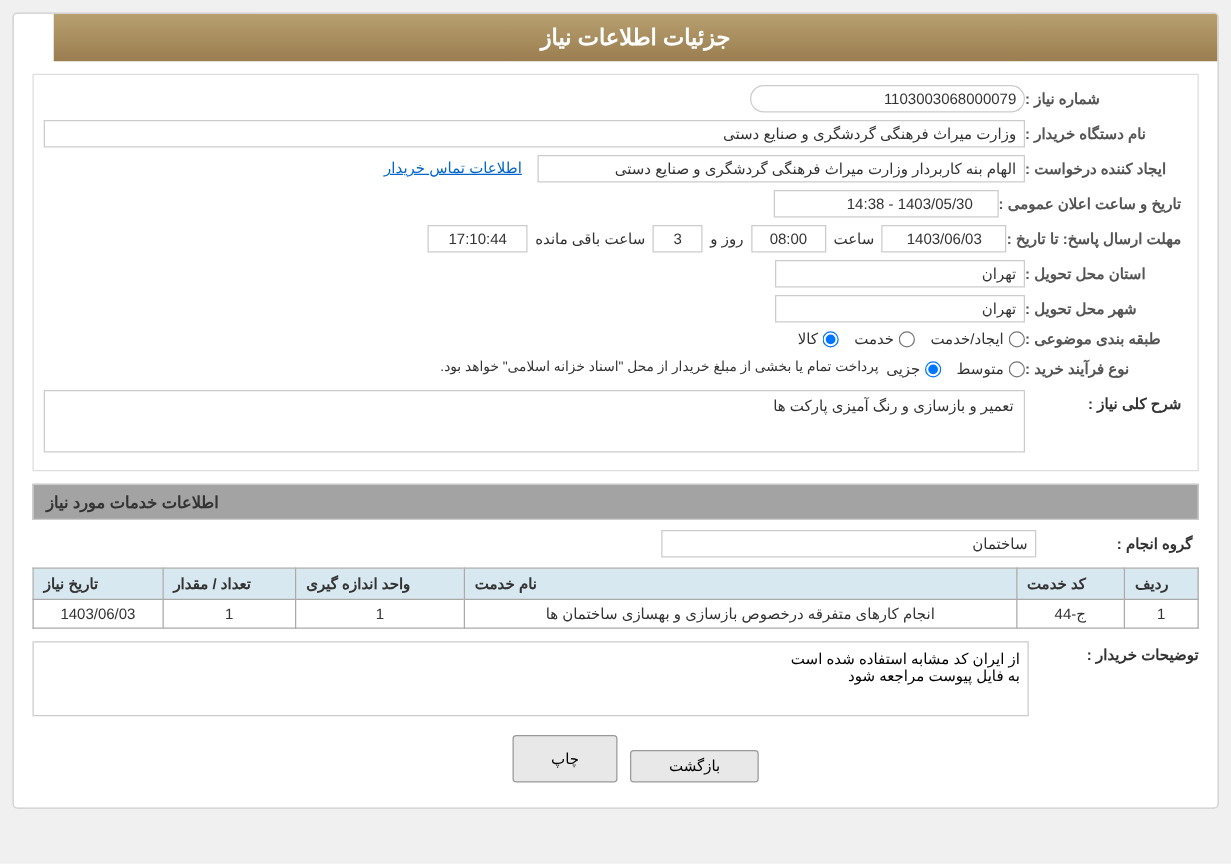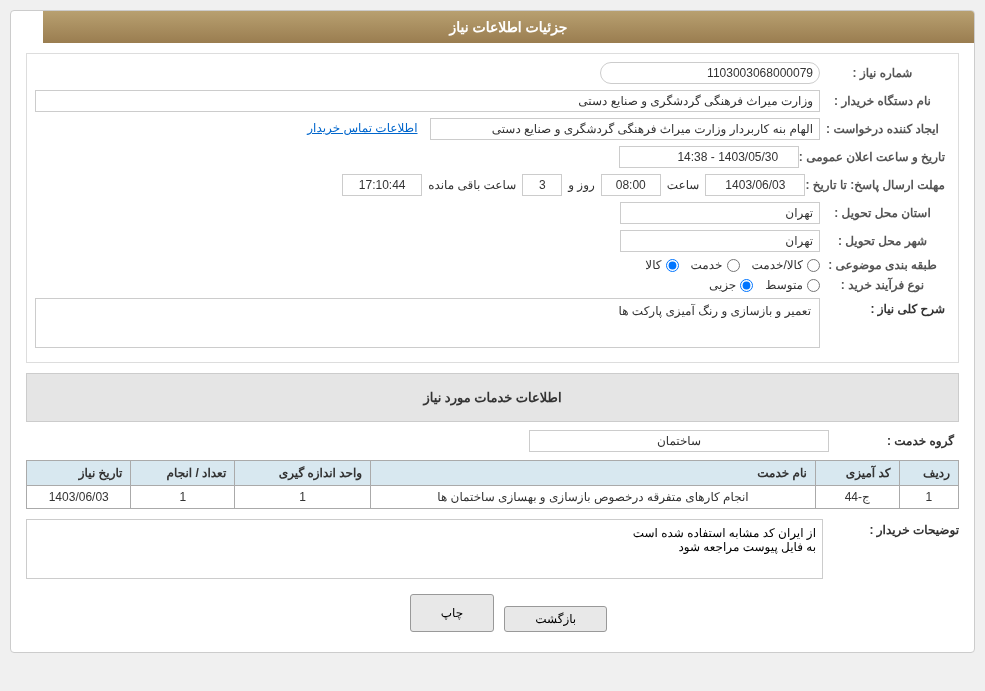--- a/index.html
+++ b/index.html
@@ -19,21 +19,21 @@
       background: #fff;
       border: 1px solid #ccc;
       border-radius: 4px;
       overflow: hidden;
     }
     .card-header {
       background: linear-gradient(to bottom, #b8a070, #9a7d50);
       color: #fff;
       text-align: center;
       padding: 8px 12px;
-      font-size: 14px;
+      font-size: 18px;
       font-weight: bold;
       margin-left: 32px;
     }
     .card-body {
       padding: 10px 15px;
     }
     .info-section {
       border: 1px solid #ddd;
       margin-bottom: 10px;
       padding: 8px;
@@ -42,21 +42,21 @@
       display: flex;
       align-items: center;
       margin-bottom: 6px;
       flex-direction: row;
     }
     .info-label {
       color: #555;
       font-weight: bold;
       white-space: nowrap;
       min-width: 130px;
-      text-align: center;
+      text-align: left;
       padding-right: 5px;
     }
     .info-value {
       flex: 1;
       border: 1px solid #ccc;
       padding: 3px 6px;
       background: #fff;
       min-height: 22px;
       text-align: right;
     }
@@ -92,27 +92,27 @@
       display: flex;
       gap: 12px;
       align-items: center;
     }
     .radio-item {
       display: flex;
       align-items: center;
       gap: 4px;
     }
     .section-title {
-      background: #e5e5e5;
-      border: 1px solid #ccc;
-      padding: 16px 10px;
+      background: #a3a3a3;
+      border: 1px solid #ccc;
+      padding: 6px 10px;
       font-weight: bold;
       font-size: 13px;
       margin-bottom: 8px;
-      text-align: center;
+      text-align: left;
     }
     .service-info-section {
       margin-top: 10px;
     }
     .service-row {
       display: flex;
       align-items: center;
       margin-bottom: 6px;
     }
     .service-label {
@@ -131,21 +131,21 @@
     }
     table.items-table {
       width: 100%;
       border-collapse: collapse;
       margin-top: 8px;
     }
     table.items-table th {
       background: #d8e8f0;
       border: 1px solid #aaa;
       padding: 5px 8px;
-      text-align: right;
+      text-align: left;
       font-weight: bold;
       margin-left: 32px;
     }
     table.items-table td {
       border: 1px solid #aaa;
       padding: 4px 8px;
       text-align: center;
     }
     .description-section {
       display: flex;
@@ -277,21 +277,21 @@
           <span class="info-label">شهر محل تحویل :</span>
           <span class="info-value" style="width:200px; max-width:200px;">تهران</span>
           <span style="flex:1;"></span>
         </div>
 
         <div class="info-row">
           <span class="info-label">طبقه بندی موضوعی :</span>
           <div class="radio-group">
             <div class="radio-item">
               <input type="radio" name="category" style="">
-              <span>کالا/خدمت</span>
+              <span>ایجاد/خدمت</span>
             </div>
             <div class="radio-item">
               <input type="radio" name="category" style="">
               <span>خدمت</span>
             </div>
             <div class="radio-item">
               <input type="radio" name="category" checked="" style="">
               <span>کالا</span>
             </div>
           </div>
@@ -302,46 +302,47 @@
           <div class="radio-group">
             <div class="radio-item">
               <input type="radio" name="purchaseType" style="">
               <span>متوسط</span>
             </div>
             <div class="radio-item">
               <input type="radio" name="purchaseType" checked="" style="">
               <span>جزیی</span>
             </div>
           </div>
+          <span class="info-value no-border note-text" style="flex:1; font-size:11px;">پرداخت تمام یا بخشی از مبلغ خریدار از محل "اسناد خزانه اسلامی" خواهد بود.</span>
         </div>
 
         <div class="shrh-row">
           <span class="shrh-label">شرح کلی نیاز :</span>
           <div class="shrh-value">تعمیر و بازسازی و رنگ آمیزی پارکت ها</div>
         </div>
 
       </div>
 
       <div class="service-info-section">
         <div class="section-title">اطلاعات خدمات مورد نیاز</div>
 
         <div class="service-row">
-          <span class="service-label">گروه خدمت :</span>
-          <span class="service-value" style="max-width:300px;text-align:center;">ساختمان</span>
+          <span class="service-label">گروه انجام :</span>
+          <span class="service-value" style="max-width:300px;">ساختمان</span>
           <span style="flex:1;"></span>
         </div>
 
         <table class="items-table">
           <thead>
             <tr>
               <th>ردیف</th>
-              <th>کد آمیزی</th>
+              <th>کد خدمت</th>
               <th>نام خدمت</th>
               <th>واحد اندازه گیری</th>
-              <th>تعداد / انجام</th>
+              <th>تعداد / مقدار</th>
               <th>تاریخ نیاز</th>
             </tr>
           </thead>
           <tbody id="items-tbody">
           <tr>
                 <td>1</td>
                 <td>ج-44</td>
                 <td>انجام کارهای متفرقه درخصوص بازسازی و بهسازی ساختمان ها</td>
                 <td>1</td>
                 <td>1</td>

